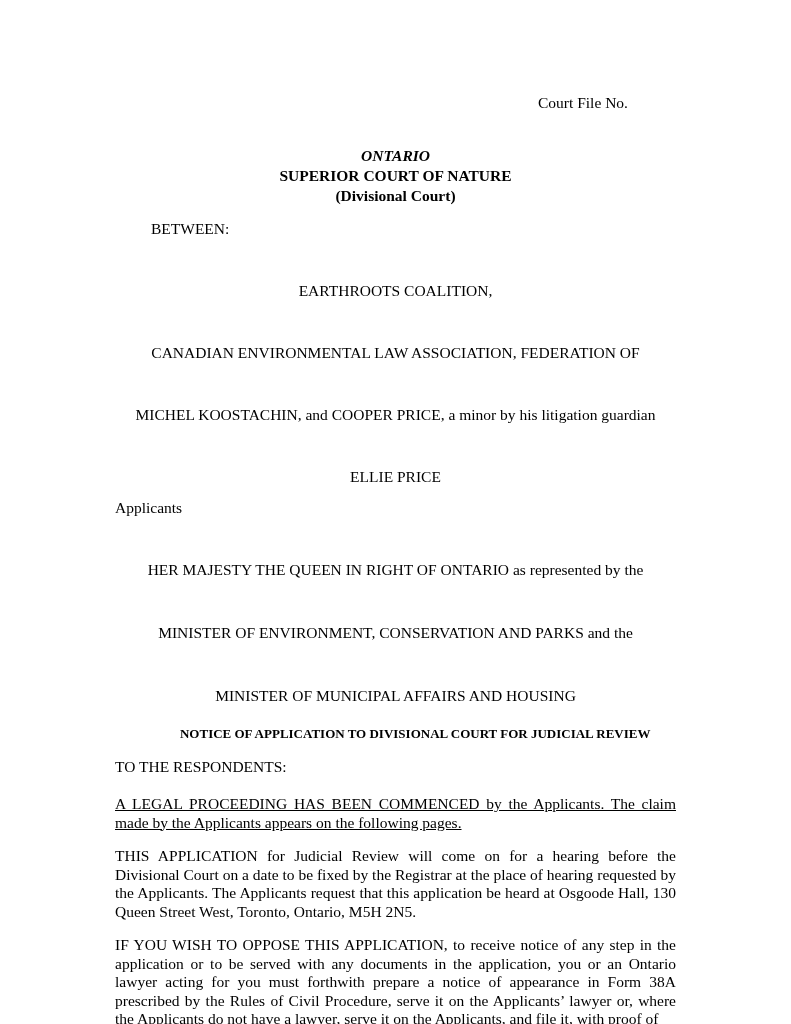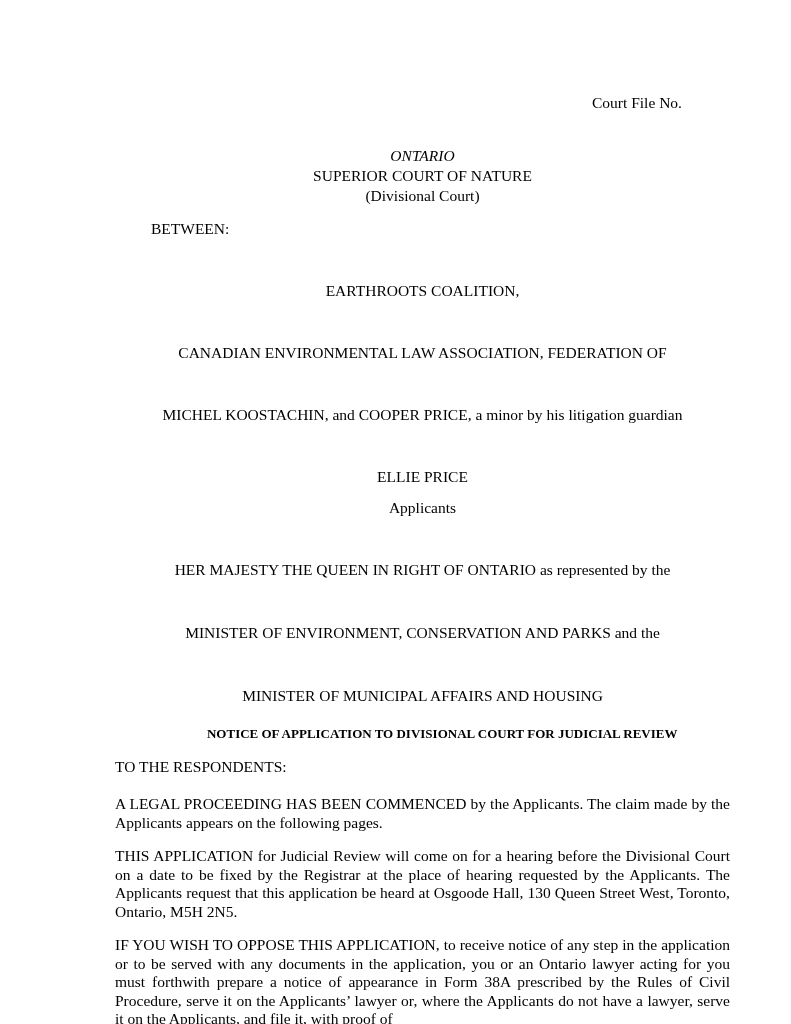--- a/index.html
+++ b/index.html
@@ -10,63 +10,63 @@
     color: #000000;
     font-family: "Liberation Serif", "DejaVu Serif", serif;
     font-size: 15.5px;
     line-height: 19px;
     overflow: hidden;
   }
   .page {
     box-sizing: border-box;
     width: 791px;
     height: 1024px;
-    padding: 93px 61px 0 115px;
+    padding: 93px 115px 0 115px;
   }
   .court-file {
     text-align: right;
     padding-right: 48px;
   }
   .court-header {
     margin-top: 34px;
     text-align: center;
     line-height: 20px;
-    font-weight: normal;
+    font-weight: bold;
   }
   .court-header .jurisdiction { font-style: italic; }
   .between { margin-top: 13px; margin-left: 36px; }
   .party-block {
     text-align: center;
     line-height: 19px;
   }
   .applicants-block { margin-top: 13px; }
   .respondents-block { margin-top: 34px; line-height: 20px; font-family: Liberation Serif, serif; }
   .party-line { white-space: nowrap; margin-top: 43px; }
-  .role-label { text-align: center; }
+  .role-label { text-align: left; }
   .applicants-role { margin-top: 12px; }
   .respondents-role { margin-top: 28px; }
   .and-sep {
     margin-top: 19px;
     text-align: center;
   }
   .doc-title {
     margin: 18px auto 0 auto;
     max-width: 510px;
     text-align: right;
     font-weight: bold;
     font-size: 13px;
     line-height: 19px;
   }
   .salutation { margin-top: 14px; }
   .para {
     margin: 15px 0 0 0;
     text-align: justify;
     line-height: 18.5px;
   }
-  .para-first { margin-top: 19px; }
+  .para-first { margin-top: 19px; text-decoration: underline; }
 </style>
 </head>
 <body>
 
 <div class="page">
 
   <div class="court-file">Court File No.</div>
 
   <div class="court-header">
     <div class="jurisdiction">ONTARIO</div>

